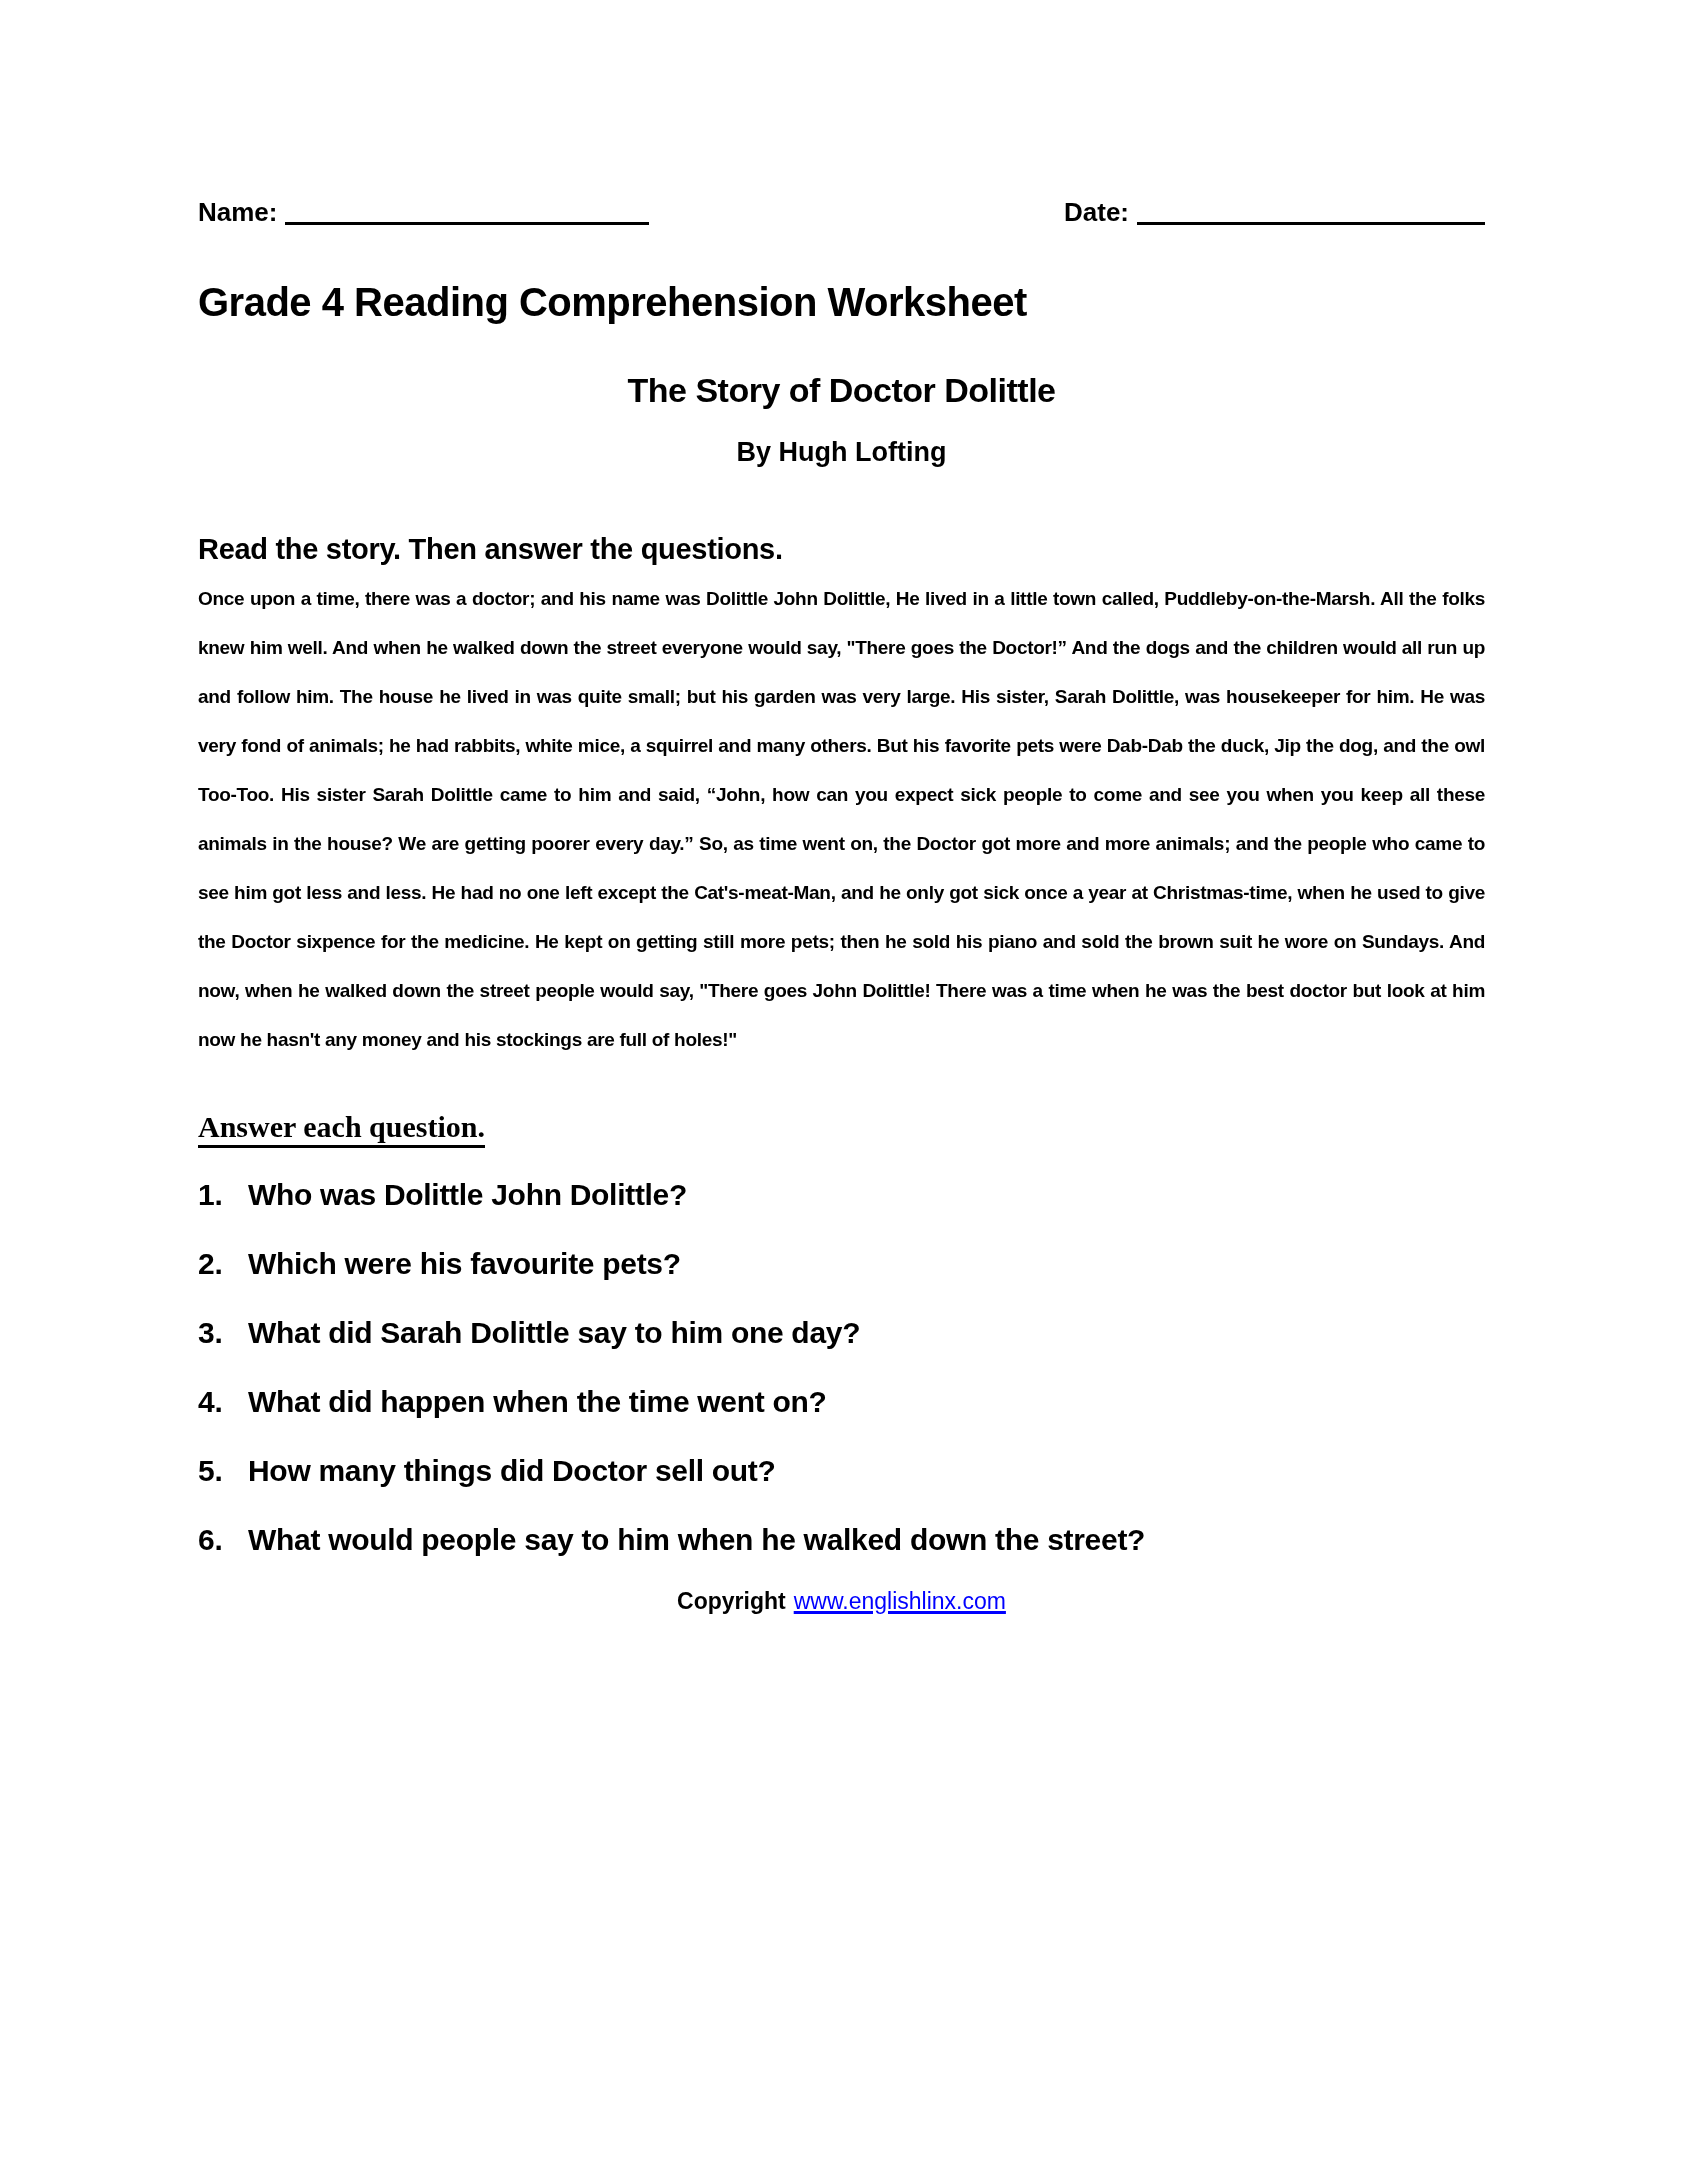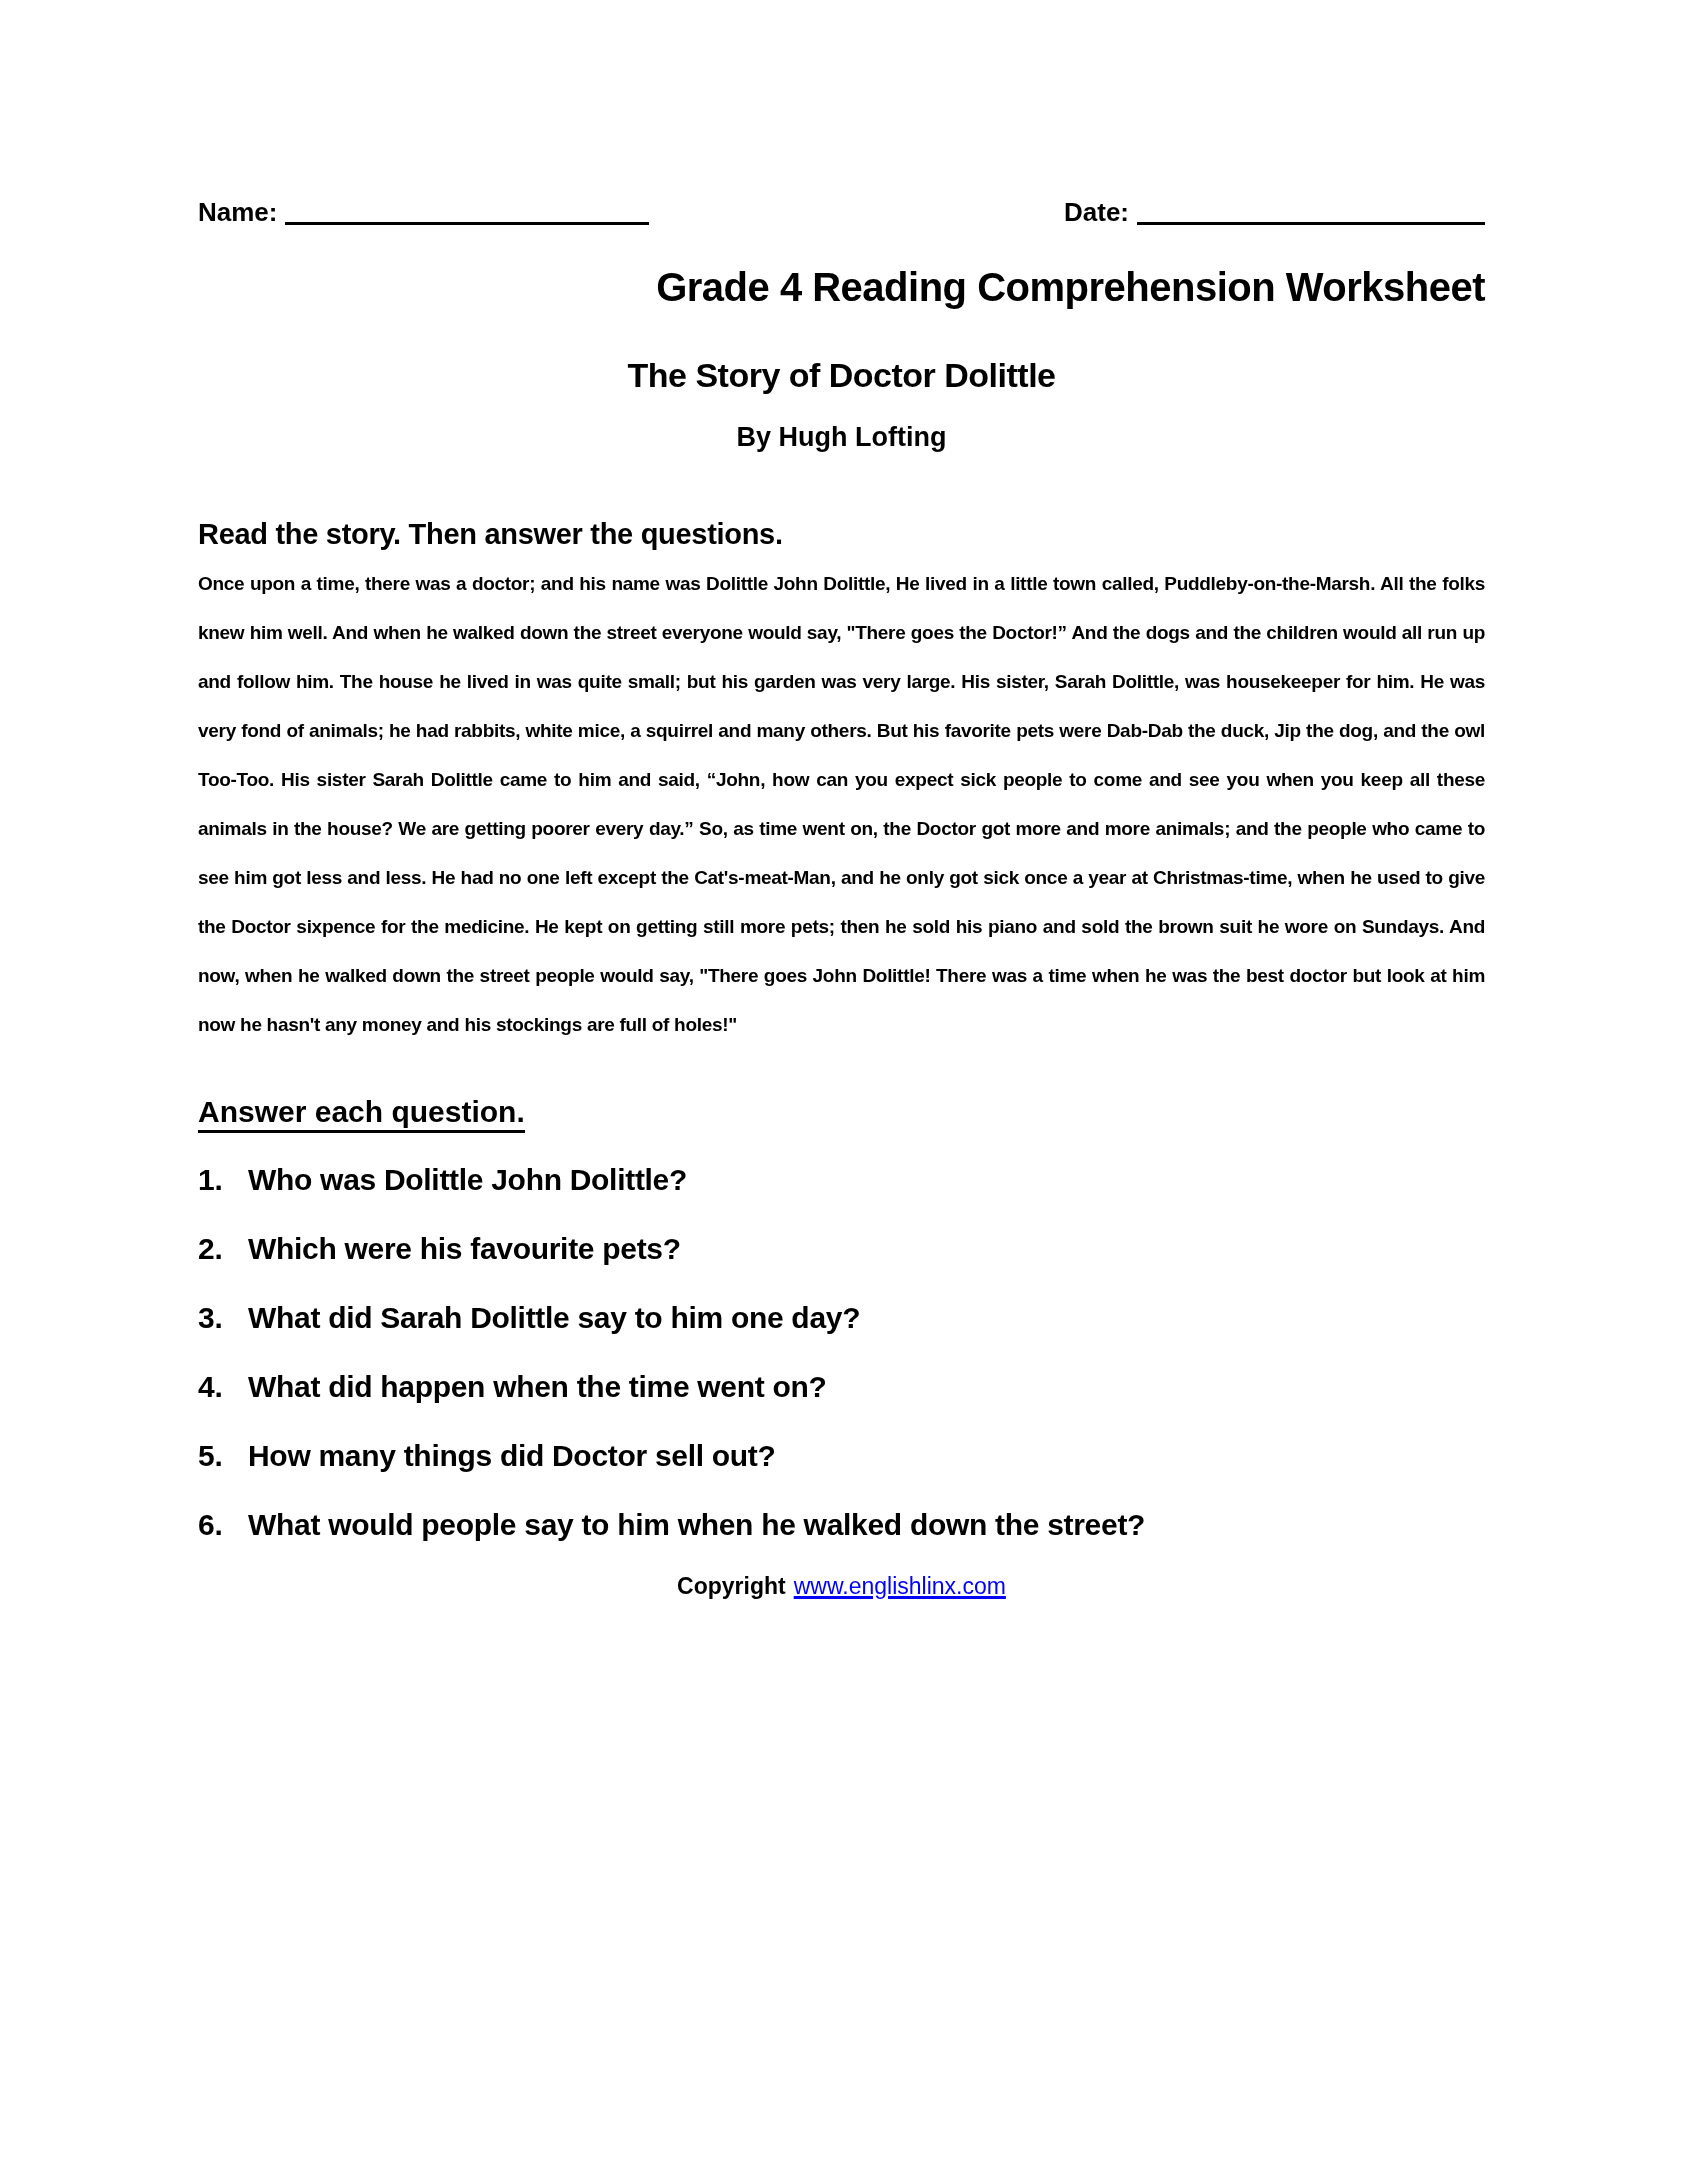--- a/index.html
+++ b/index.html
@@ -37,22 +37,22 @@
     border-bottom: 3px solid #000000;
     height: 30px;
     margin-left: 8px;
     vertical-align: baseline;
     transform: translateY(4px);
   }
   .name-blank { width: 364px; }
   .date-blank { width: 348px; }
 
   .title {
-    margin: 31px 0 0 0;
-    text-align: right;
+    margin: 46px 0 0 0;
+    text-align: left;
     font-size: 40px;
     line-height: 48px;
     letter-spacing: -0.5px;
   }
   .story-title {
     margin: 42px 0 0 0;
     text-align: center;
     font-size: 34px;
     line-height: 44px;
     letter-spacing: -0.5px;
@@ -77,20 +77,21 @@
     text-align: justify;
   }
   .q-header {
     margin: 38px 0 0 0;
     font-size: 30px;
     line-height: 49px;
   }
   .q-header .underlined {
     border-bottom: 3px solid #000000;
     padding-bottom: 2px;
+    font-family: Liberation Serif, serif;
   }
   .questions {
     list-style: none;
     margin: 20px 0 0 0;
     padding: 0;
     font-size: 30px;
     line-height: 48px;
     letter-spacing: -0.3px;
   }
   .questions li {

